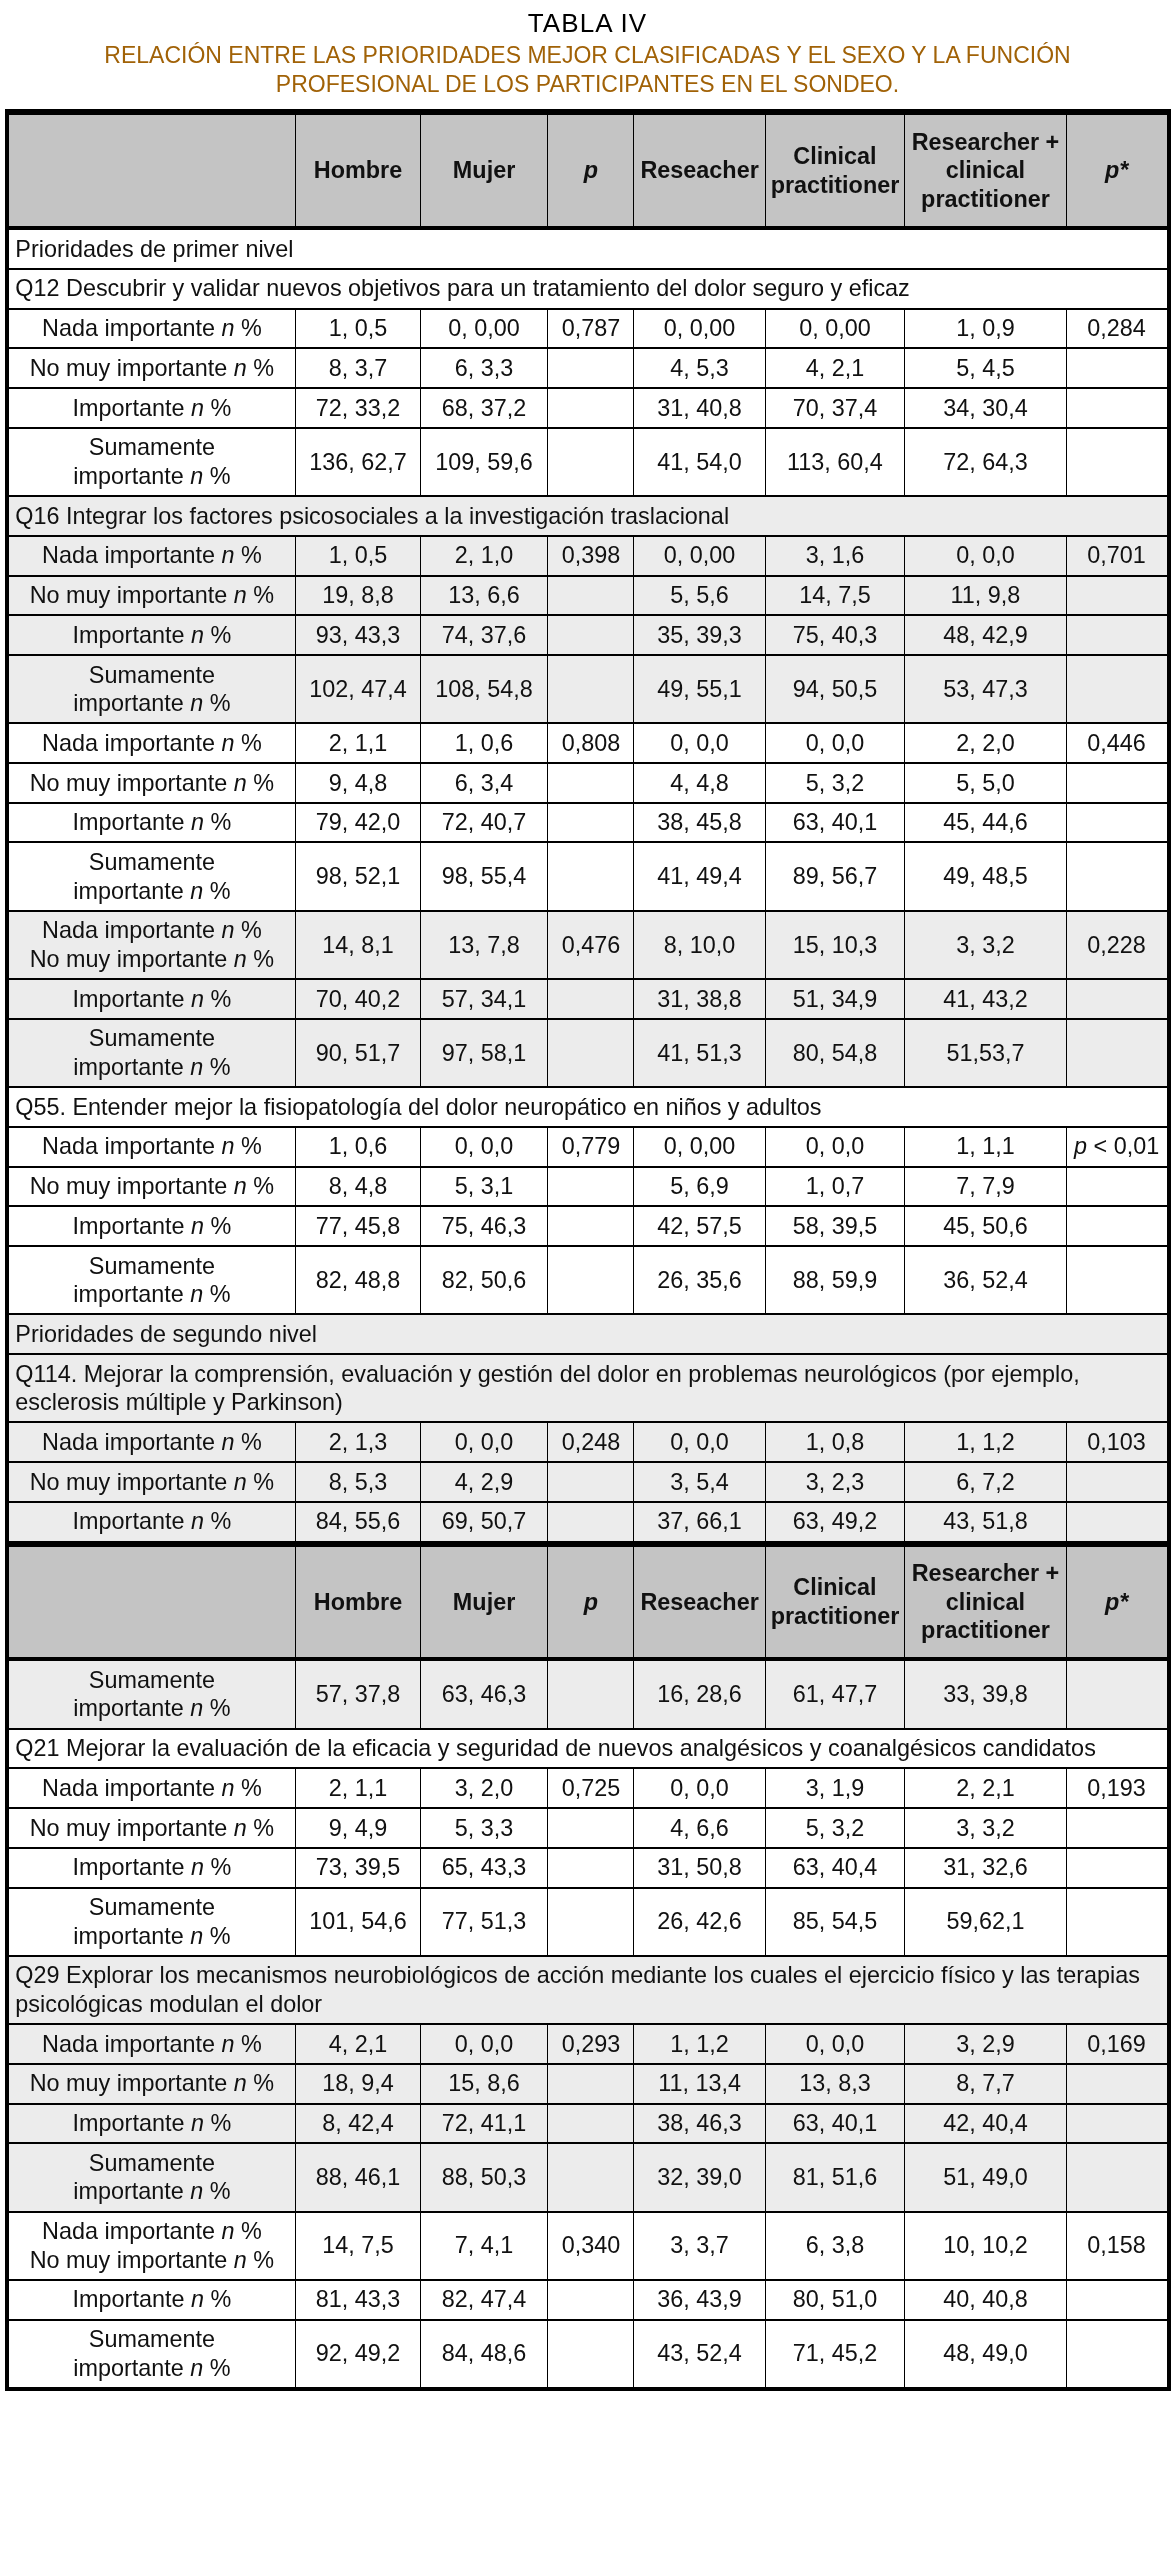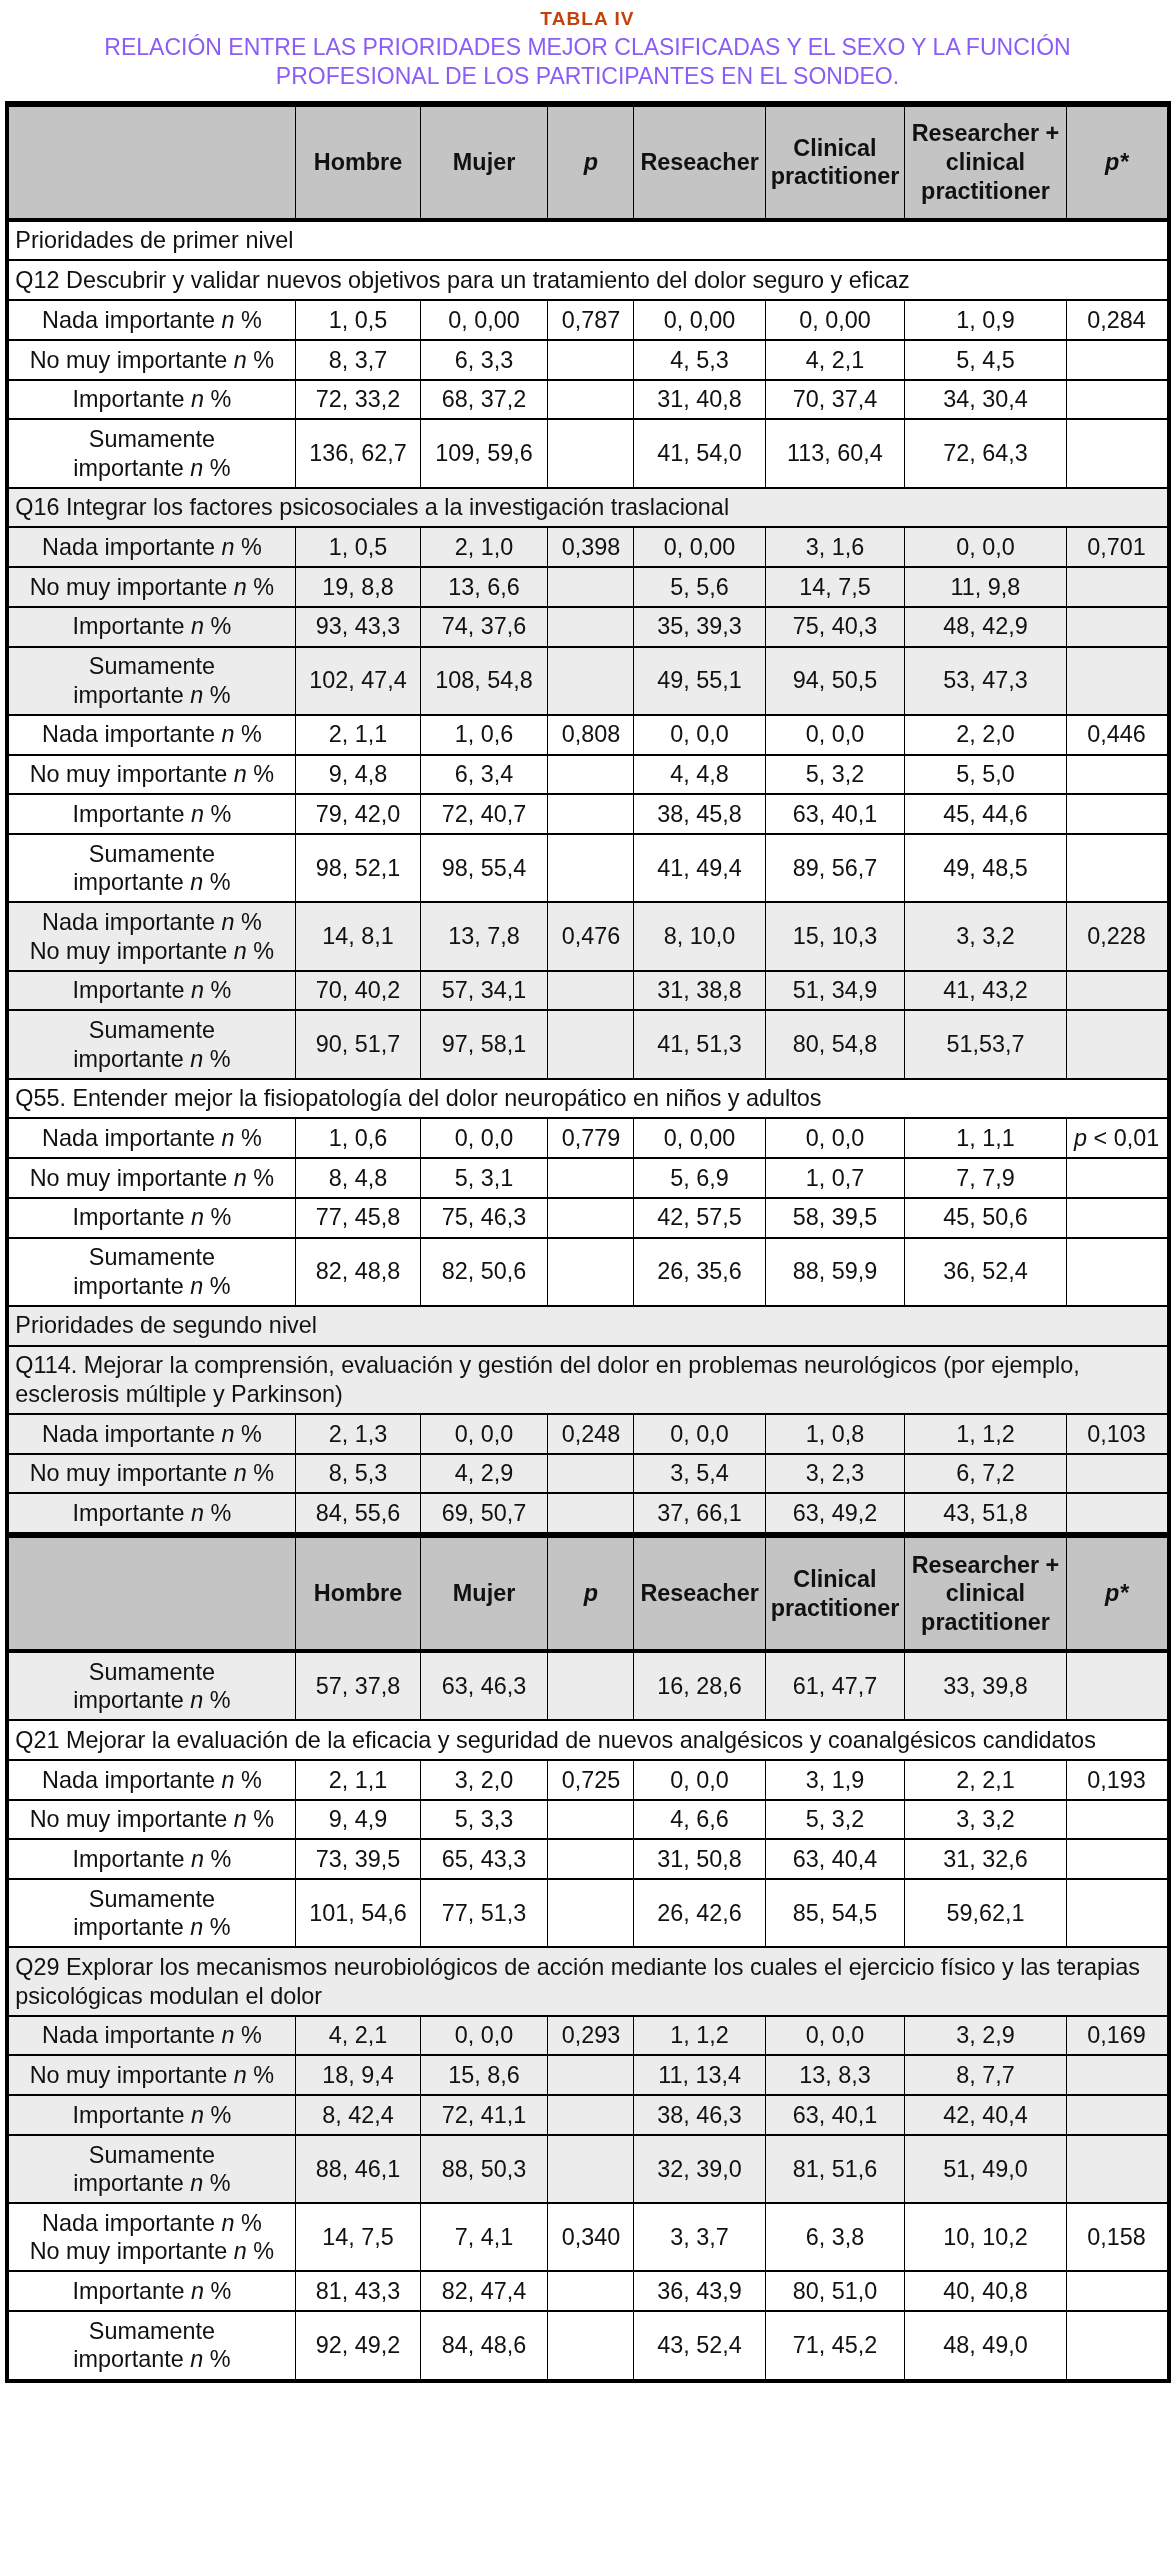--- a/index.html
+++ b/index.html
@@ -8,29 +8,29 @@
     background: #ffffff;
     color: #111111;
     font-family: "Liberation Sans", "DejaVu Sans", sans-serif;
   }
   body { width: 1175px; }
 
   .page { width: 1166px; margin: 0 auto; }
 
   .title-block { text-align: center; padding-top: 8px; }
   .table-title {
-    font-size: 19px;
-    font-weight: bold;
-    color: #c2410c;
+    font-size: 26px;
+    font-weight: normal;
+    color: #000000;
     letter-spacing: 1.1px;
     line-height: 1.2;
   }
   .table-subtitle {
     font-size: 23px;
-    color: #8b5cf6;
+    color: #a16207;
     max-width: 1118px;
     margin: 2.3px auto 10.3px auto;
     line-height: 1.25;
   }
 
   table.results {
     width: 100%;
     border-collapse: collapse;
     table-layout: fixed;
     font-size: 23.4px;

